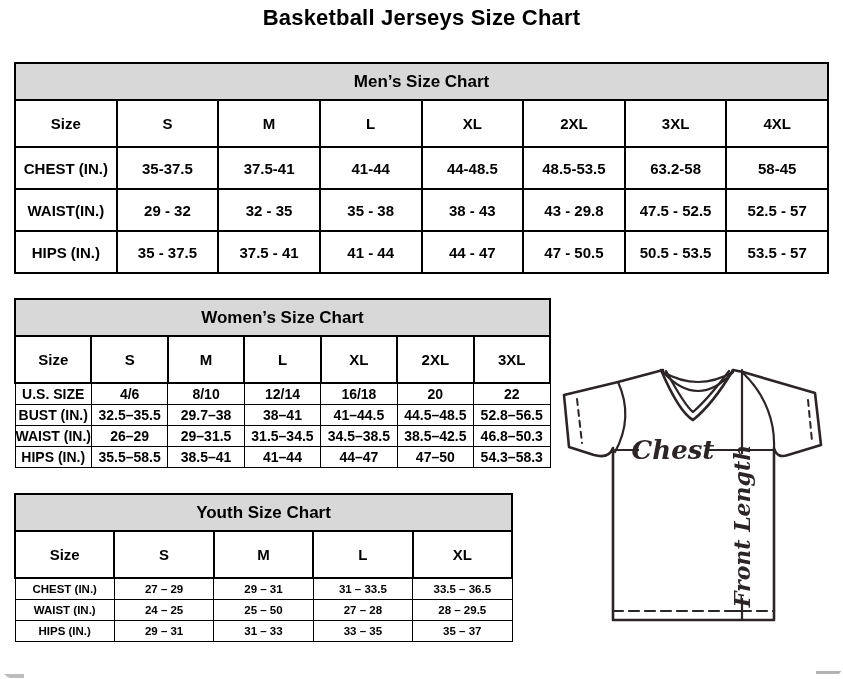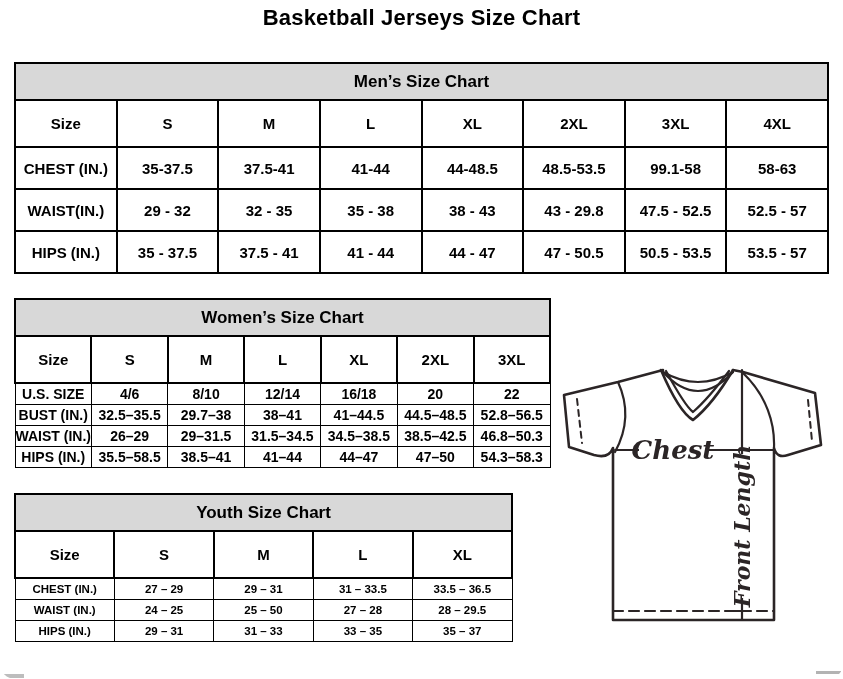--- a/index.html
+++ b/index.html
@@ -64,22 +64,22 @@
           <td class="">3XL</td>
           <td class="">4XL</td>
         </tr>
         <tr class="data-row">
           <td class="label-col">CHEST (IN.)</td>
           <td>35-37.5</td>
           <td>37.5-41</td>
           <td>41-44</td>
           <td>44-48.5</td>
           <td>48.5-53.5</td>
-          <td>99.1-58</td>
-          <td>58-63</td>
+          <td>63.2-58</td>
+          <td>58-45</td>
         </tr>
         <tr class="data-row">
           <td class="label-col">WAIST(IN.)</td>
           <td>29 - 32</td>
           <td>32 - 35</td>
           <td>35 - 38</td>
           <td>38 - 43</td>
           <td>43 - 29.8</td>
           <td>47.5 - 52.5</td>
           <td>52.5 - 57</td>

